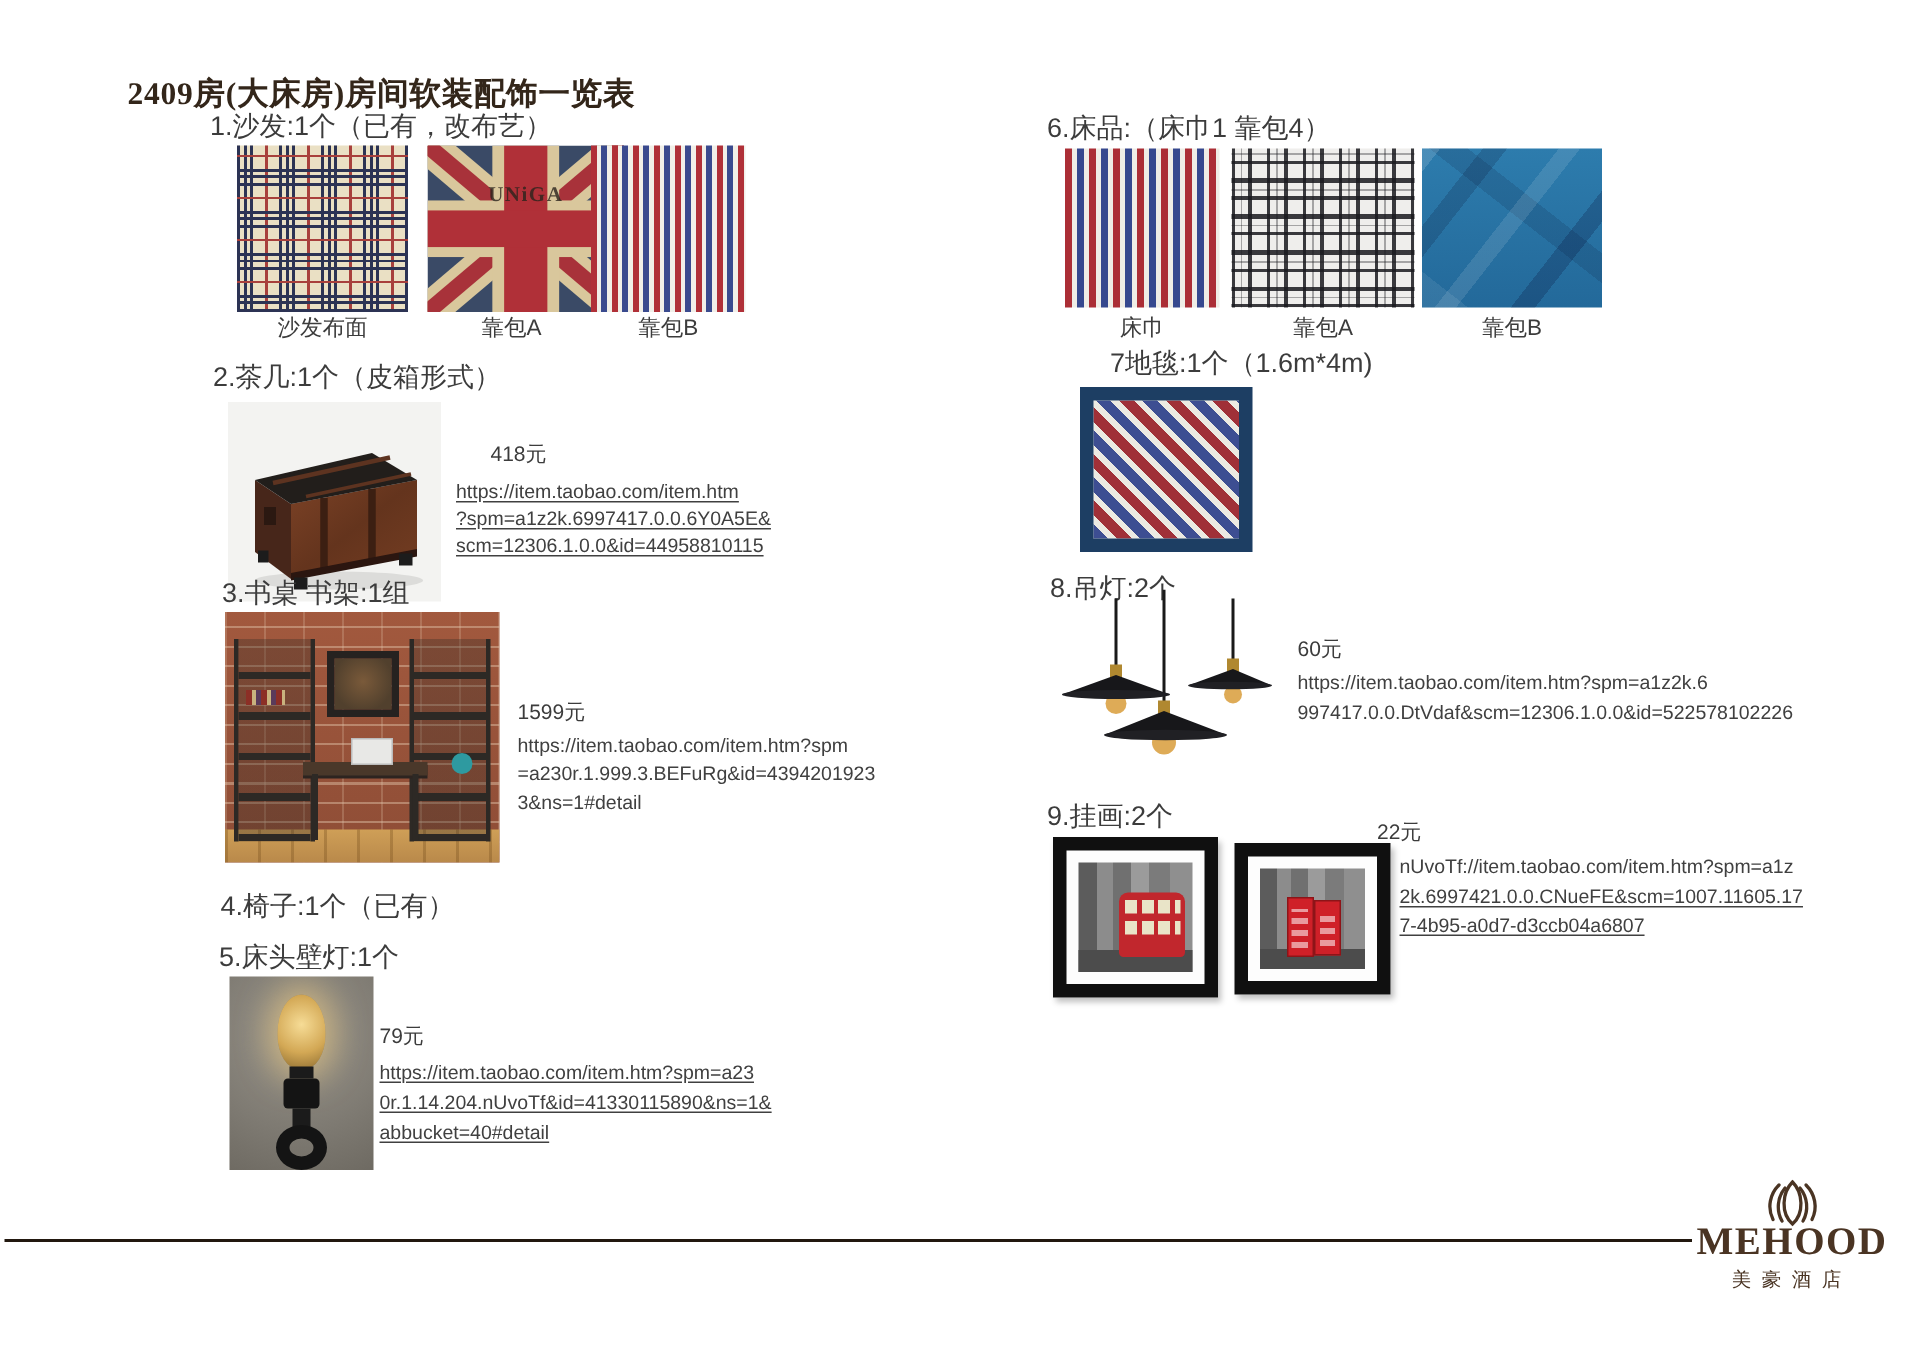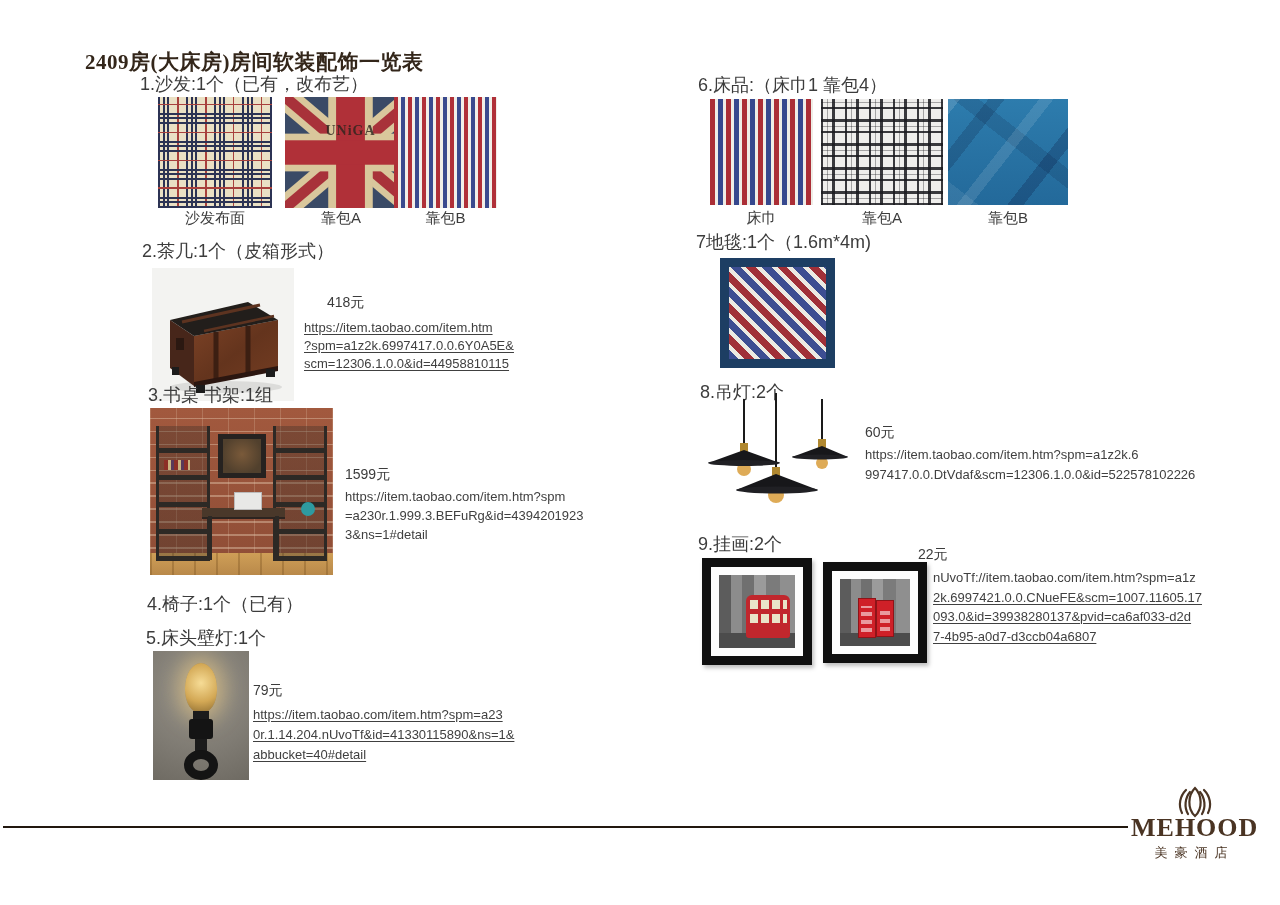--- a/index.html
+++ b/index.html
@@ -215,21 +215,21 @@
   </div>
 
   <div class="item-heading" style="left:698px;top:73px;">6.床品:（床巾1 靠包4）</div>
   <div class="swatch2 stripes-b"></div>
   <div class="swatch2 plaid-bw"></div>
   <div class="swatch2 blue-fabric"></div>
   <div class="swatch-label" style="left:710px;top:209px;width:103px;">床巾</div>
   <div class="swatch-label" style="left:821px;top:209px;width:122px;">靠包A</div>
   <div class="swatch-label" style="left:948px;top:209px;width:120px;">靠包B</div>
 
-  <div class="item-heading" style="left:696px;top:230px;">7地毯:1个（1.6m*4m)</div>
+  <div class="item-heading" style="left:740px;top:230px;">7地毯:1个（1.6m*4m)</div>
   <div class="rug"></div>
 
   <div class="item-heading" style="left:700px;top:380px;">8.吊灯:2个</div>
   <div class="pendant-img">
     <svg viewBox="0 0 150 130">
       <line x1="46" y1="6" x2="46" y2="52" stroke="#1a1a1a" stroke-width="2"></line>
       <line x1="78" y1="0" x2="78" y2="76" stroke="#1a1a1a" stroke-width="2"></line>
       <line x1="124" y1="6" x2="124" y2="48" stroke="#1a1a1a" stroke-width="2"></line>
       <rect x="42" y="50" width="8" height="9" fill="#b08830"></rect>
       <rect x="74" y="74" width="8" height="9" fill="#b08830"></rect>
@@ -260,21 +260,20 @@
   <div class="frame frame2">
     <div class="photo">
       <div class="booth b1"></div>
       <div class="booth b2"></div>
     </div>
   </div>
   <div class="price" style="left:907px;top:546px;margin-left:11px;">22元</div>
   <div class="url-block u-part" style="left:933px;top:568px;line-height:19.5px;">
     <div class="url-line no-u">nUvoTf://item.taobao.com/item.htm?spm=a1z</div>
     <div class="url-line">2k.6997421.0.0.CNueFE&amp;scm=1007.11605.17</div>
-    <div class="url-line">093.0&amp;id=39938280137&amp;pvid=ca6af033-d2d</div>
     <div class="url-line">7-4b95-a0d7-d3ccb04a6807</div>
   </div>
 
   <div class="footer-rule"></div>
   <div class="logo-flower">
     <svg viewBox="0 0 40 34">
       <g fill="none" stroke="#4a3423" stroke-width="2.2" stroke-linecap="round">
         <path d="M20,31 C12,24 13,10 20,3 C27,10 28,24 20,31 Z"></path>
         <path d="M13,29 C9,22 10,13 15,7"></path>
         <path d="M27,29 C31,22 30,13 25,7"></path>

